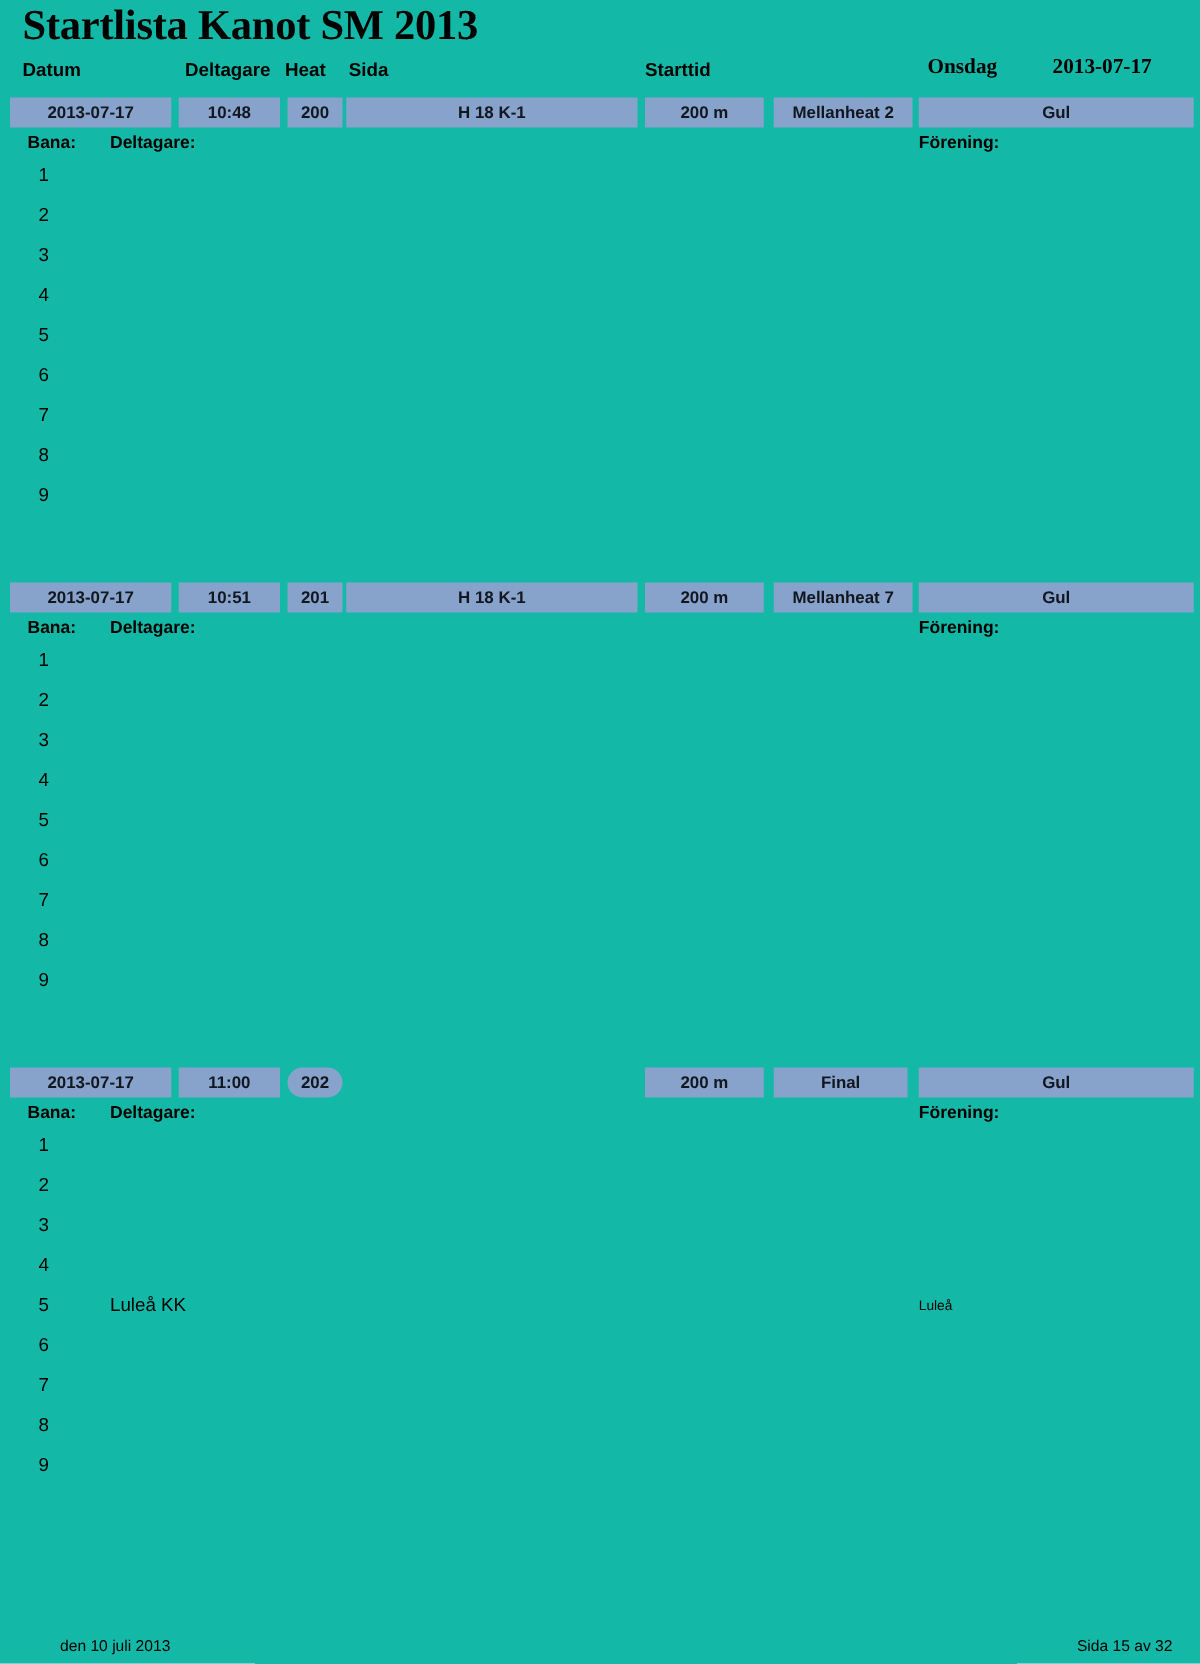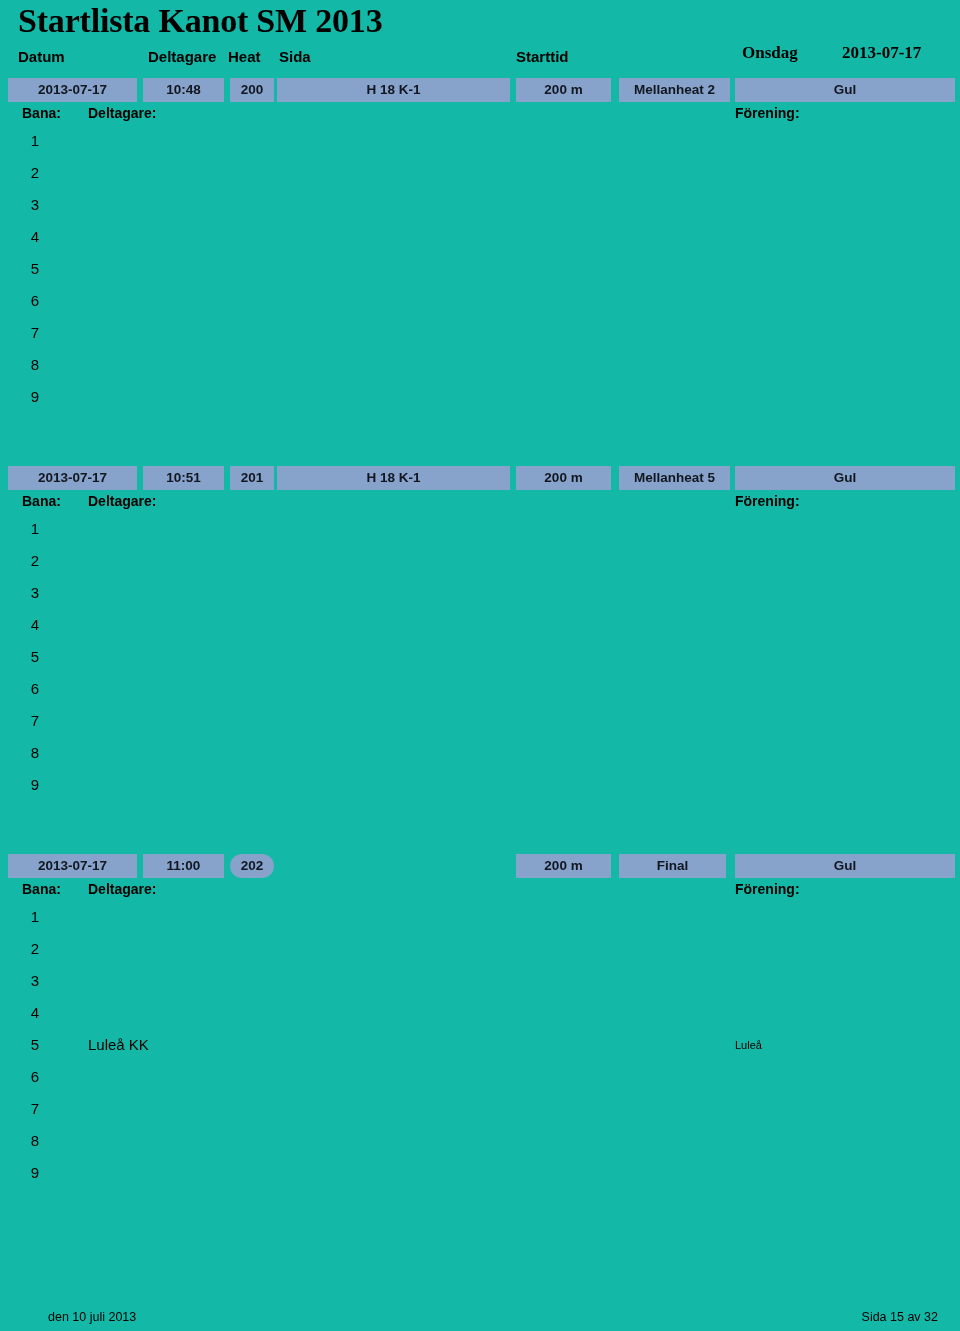--- a/index.html
+++ b/index.html
@@ -212,21 +212,21 @@
           <div class="lane-club"></div>
         </div>
       </div>
       <div class="heat-block" style="top: 466px;">
         <div class="bar-row">
           <div class="bar" style="left: 8px; width: 129px;">2013-07-17</div>
           <div class="bar" style="left: 143px; width: 81px;">10:51</div>
           <div class="bar" style="left: 230px; width: 44px;">201</div>
           <div class="bar" style="left: 277px; width: 233px;">H 18  K-1</div>
           <div class="bar" style="left: 516px; width: 95px;">200 m</div>
-          <div class="bar" style="left: 619px; width: 111px;">Mellanheat 5</div>
+          <div class="bar" style="left: 619px; width: 111px;">Mellanheat 7</div>
           <div class="bar" style="left: 735px; width: 220px;">Gul</div>
         </div>
         <div class="subhead" style="left: 22px; top: 26px;">Bana:</div>
         <div class="subhead" style="left: 88px; top: 26px;">Deltagare:</div>
         <div class="subhead" style="left: 735px; top: 26px;">Förening:</div>
         <div class="lane-row" style="top: 52px;">
           <div class="lane-num">1</div>
           <div class="lane-name"></div>
           <div class="lane-club"></div>
         </div>

